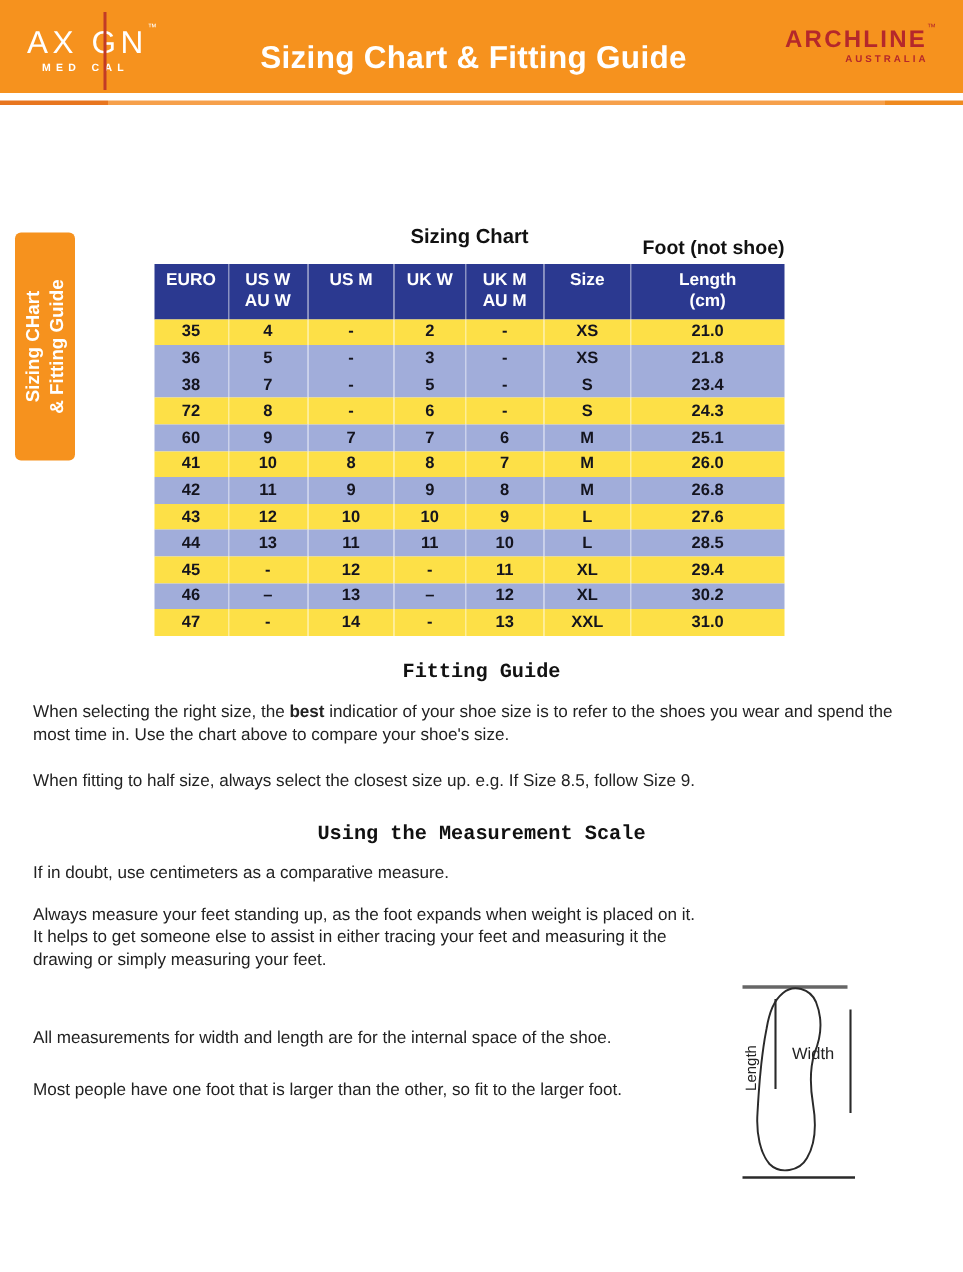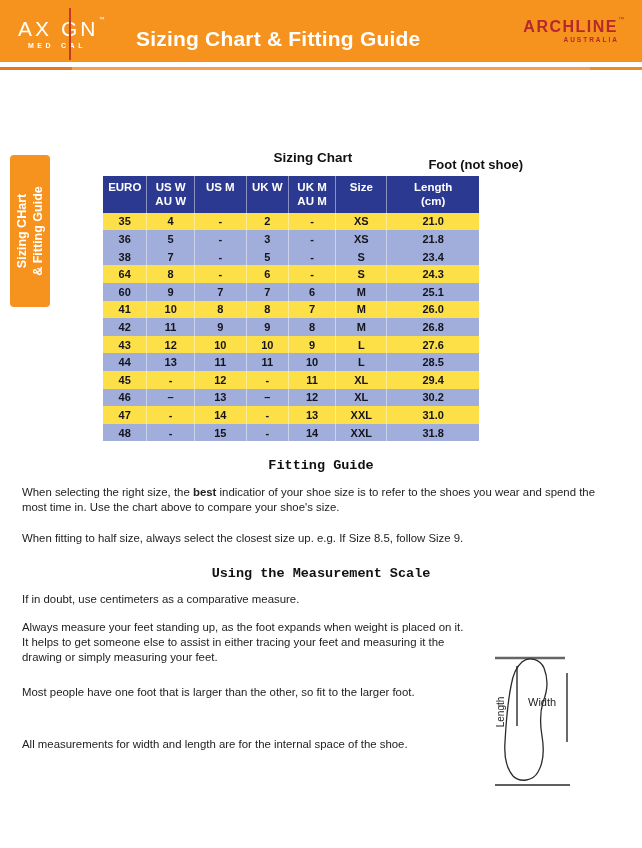--- a/index.html
+++ b/index.html
@@ -8,42 +8,42 @@
 
   
   .header{display:flex;align-items:center;height:62px;background:#F6921E;padding:0 18px;box-sizing:border-box;}
   .axign-logo{position:relative;width:118px;flex:0 0 auto;padding-top:4px;}
   .axign-word{font-size:21px;font-weight:400;color:#fff;letter-spacing:3px;line-height:1;}
   .axign-gap{display:inline-block;width:9px;}
   .axign-tm{font-size:6px;vertical-align:top;position:relative;top:-2px;color:#fff;}
   .axign-sub{font-size:7px;font-weight:700;color:#fff;letter-spacing:3.5px;margin-top:3px;padding-left:10px;}
   .axign-sub .axign-gap2{display:inline-block;width:7px;}
   .axign-line{position:absolute;left:51px;top:-6px;width:2px;height:52px;background:#C23B26;}
-  .header-title{flex:1;text-align:left;color:#fff;font-weight:700;font-size:21px;letter-spacing:.2px;padding-right:28px;margin-top:15px;}
+  .header-title{flex:1;text-align:center;color:#fff;font-weight:700;font-size:21px;letter-spacing:.2px;padding-right:28px;margin-top:15px;}
   .arch-logo{flex:0 0 auto;text-align:right;color:#B5282B;line-height:1;}
   .arch-word{font-size:16px;font-weight:700;letter-spacing:1.5px;}
   .arch-tm{font-size:6px;vertical-align:top;position:relative;top:-3px;}
   .arch-sub{font-size:6.5px;font-weight:700;letter-spacing:2px;margin-top:2px;padding-right:5px;}
 
   
   .header-rule{height:3px;margin-top:5px;
     background:linear-gradient(to right,#E8761F 0 72px,#F6A04B 72px calc(100% - 52px),#EF8A1F calc(100% - 52px) 100%);}
 
   
   .side-tab{position:absolute;left:10px;top:155px;width:40px;height:152px;background:#F6921E;border-radius:4px;}
   .side-tab-text{position:absolute;left:50%;top:50%;width:152px;
     transform:translate(-50%,-50%) rotate(-90deg);text-align:center;
     color:#fff;font-weight:700;font-size:12.5px;line-height:1.3;white-space:nowrap;}
 
   
   .table-area{margin:80px 0 0 103px;width:420px;}
   .table-title-row{position:relative;height:26px;}
   .sizing-chart-title{position:absolute;left:0;right:0;top:0;text-align:center;font-weight:700;font-size:13.5px;color:#111;}
   .foot-label{position:absolute;right:0;top:7px;font-weight:700;font-size:13px;color:#111;}
-  table.sizing-table{width:376px;border-collapse:collapse;table-layout:fixed;}
+  table.sizing-table{width:420px;border-collapse:collapse;table-layout:fixed;}
   .sizing-table th{background:#2B3990;color:#fff;font-weight:700;font-size:11.5px;line-height:1.2;
     padding:5px 0 4px;text-align:center;vertical-align:top;}
   .sizing-table th:not(:first-child),.sizing-table td:not(:first-child){border-left:1px solid rgba(255,255,255,.45);}
   .sizing-table td{height:17.6px;text-align:center;font-size:11px;font-weight:700;color:#14141e;padding:0;}
   .sizing-table tr.row-a td{background:#fde047;margin-top:48px;}
   .sizing-table tr.row-b td{background:#A1ADDA;}
 
   
   .content{padding:0 22px;}
   .section-heading{text-align:center;font-weight:700;font-size:13.5px;color:#111;font-family:Liberation Mono, monospace;}
@@ -153,21 +153,21 @@
           <tr class="row-b">
             <td>38</td>
             <td>7</td>
             <td>-</td>
             <td>5</td>
             <td>-</td>
             <td>S</td>
             <td>23.4</td>
           </tr>
           <tr class="row-a">
-            <td>64</td>
+            <td>72</td>
             <td>8</td>
             <td>-</td>
             <td>6</td>
             <td>-</td>
             <td>S</td>
             <td>24.3</td>
           </tr>
           <tr class="row-b">
             <td>60</td>
             <td>9</td>
@@ -233,43 +233,34 @@
           </tr>
           <tr class="row-a">
             <td>47</td>
             <td>-</td>
             <td>14</td>
             <td>-</td>
             <td>13</td>
             <td>XXL</td>
             <td>31.0</td>
           </tr>
-          <tr class="row-b">
-            <td>48</td>
-            <td>-</td>
-            <td>15</td>
-            <td>-</td>
-            <td>14</td>
-            <td>XXL</td>
-            <td>31.8</td>
-          </tr>
         </tbody>
     </table>
   </div>
 
   <div class="content">
     <div class="section-heading h-fitting">Fitting Guide</div>
     <p class="text-block p1"><span>When selecting the right size, the </span><span class="bold">best</span><span> indicatior of your shoe size is to refer to the shoes you wear and spend the most time in. Use the chart above to compare your shoe's size.</span></p>
     <p class="text-block p2">When fitting to half size, always select the closest size up. e.g. If Size 8.5, follow Size 9.</p>
 
     <div class="section-heading h-measure">Using the Measurement Scale</div>
     <p class="text-block p3">If in doubt, use centimeters as a comparative measure.</p>
     <p class="text-block p4">Always measure your feet standing up, as the foot expands when weight is placed on it. It helps to get someone else to assist in either tracing your feet and measuring it the drawing or simply measuring your feet.</p>
+    <p class="text-block p6">All measurements for width and length are for the internal space of the shoe.</p>
     <p class="text-block p5">Most people have one foot that is larger than the other, so fit to the larger foot.</p>
-    <p class="text-block p6">All measurements for width and length are for the internal space of the shoe.</p>
   </div>
 
   <svg class="foot-diagram" viewBox="0 0 95 145" xmlns="http://www.w3.org/2000/svg">
     <line x1="5" y1="8" x2="75" y2="8" stroke="#666" stroke-width="2.4"></line>
     <path fill="none" stroke="#2a2a2a" stroke-width="1.3" d="M 32,12 C 39,6 50,9 54,18 C 58,28 58,40 53,52 C 50,62 50,74 52,86 C 54,98 54,112 48,122 C 43,131 30,133 23,126 C 17,119 14,106 15,92 C 16,73 18,51 21,36 C 23,24 26,17 32,12 Z"></path>
     <line x1="27" y1="16" x2="27" y2="76" stroke="#2a2a2a" stroke-width="1.4"></line>
     <line x1="77" y1="23" x2="77" y2="92" stroke="#2a2a2a" stroke-width="1.4"></line>
     <line x1="5" y1="135" x2="80" y2="135" stroke="#2a2a2a" stroke-width="1.6"></line>
     <text x="38" y="56" font-size="11" fill="#222" font-family="Liberation Sans, sans-serif">Width</text>
     <text x="14" y="62" font-size="10" fill="#222" font-family="Liberation Sans, sans-serif" transform="rotate(-90 14 62)" text-anchor="middle">Length</text>

